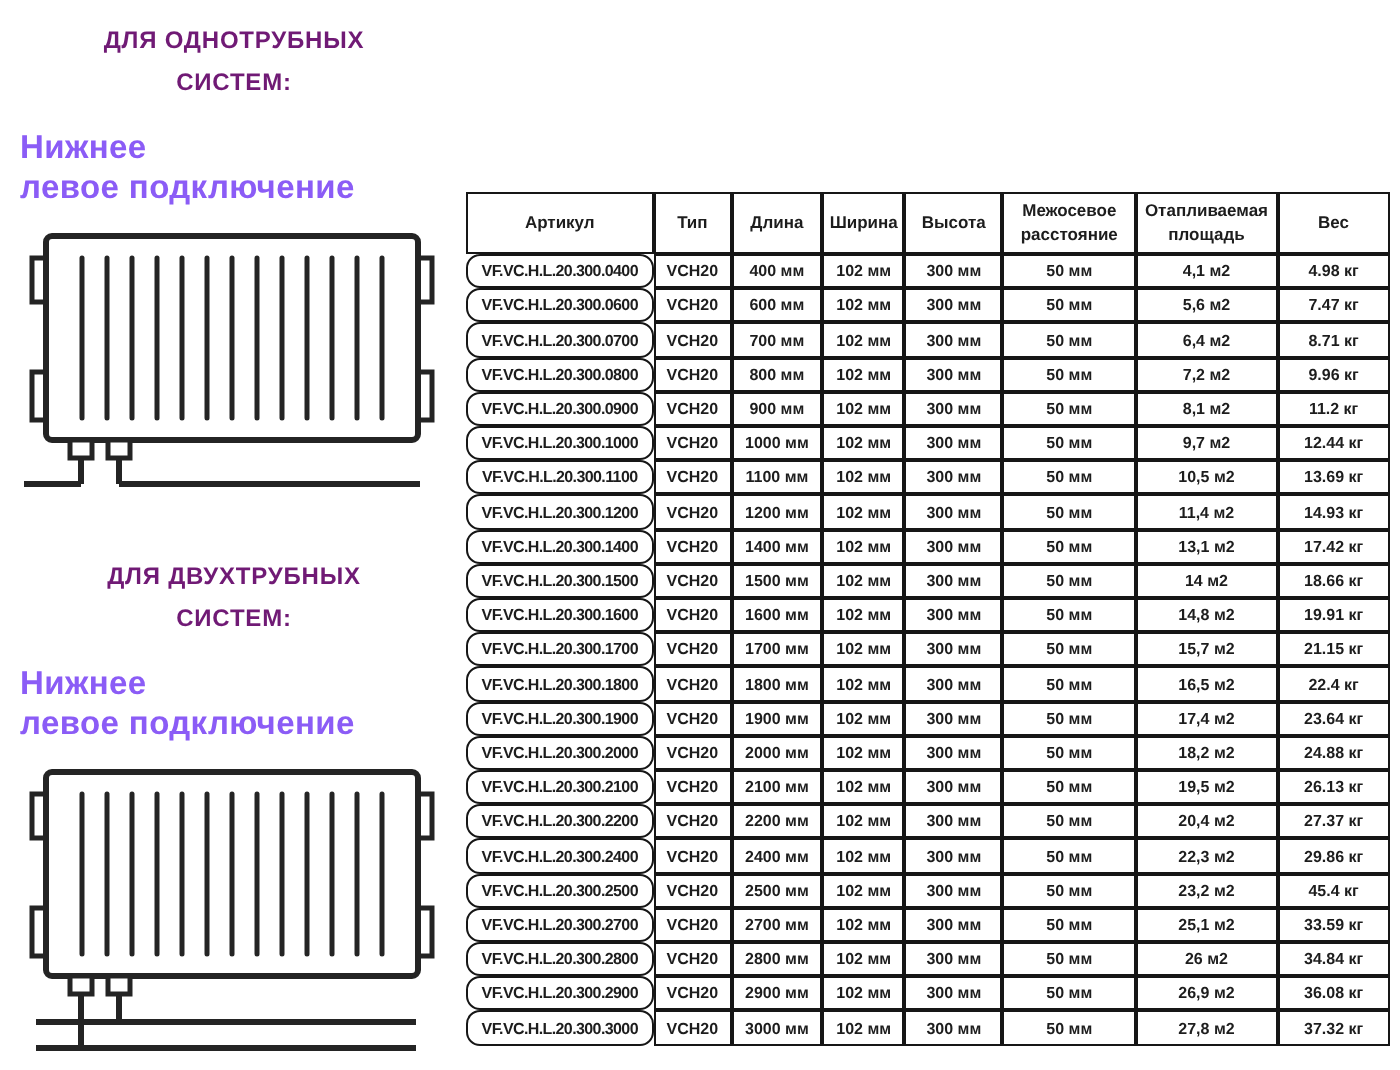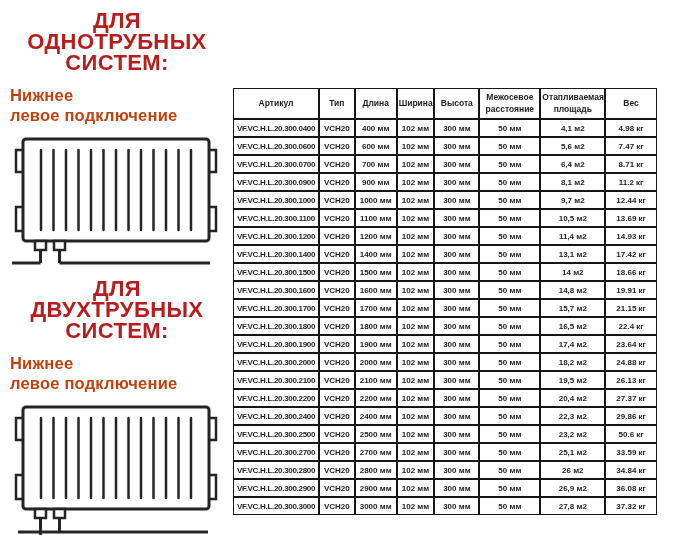--- a/index.html
+++ b/index.html
@@ -8,46 +8,46 @@
     position: relative;
     background: #ffffff;
     font-family: "Liberation Sans", sans-serif;
     color: #1d1d1d;
     overflow: hidden;
   }
   .section { position: absolute; left: 10px; width: 214px; }
   .section-one { top: 10px; }
   .section-two { top: 278px; }
   .sys-heading {
-    font-size: 22px;
+    font-size: 12px;
     font-weight: bold;
     line-height: 21px;
     letter-spacing: 0.4px;
     text-align: center;
-    color: #b91c1c;
+    color: #701a75;
     margin-bottom: 12px;
   }
   .sys-heading span { display: block; }
   .conn-label {
     font-size: 16.5px;
     font-weight: bold;
     line-height: 20px;
     letter-spacing: 0.2px;
     text-align: left;
-    color: #c2410c;
+    color: #8b5cf6;
     margin-bottom: 8px;
   }
   .conn-label span { display: block; }
   .diagram { display: block; }
 
   .table-wrap {
     position: absolute;
     left: 233px;
-    top: 88px;
-    width: 424px;
+    top: 96px;
+    width: 462px;
     height: 427px;
   }
   table.spec {
     width: 100%;
     height: 100%;
     border-collapse: separate;
     border-spacing: 0;
     table-layout: fixed;
   }
   table.spec th, table.spec td {
@@ -62,21 +62,21 @@
   table.spec th {
     font-size: 8.5px;
     line-height: 1.35;
     padding: 1px 1px;
     white-space: normal;
   }
   table.spec td {
     font-size: 8px;
     padding: 0 1px;
   }
-  table.spec td:first-child { letter-spacing: -0.3px; }
+  table.spec td:first-child { letter-spacing: -0.3px; border-radius: 7px; }
 </style>
 </head>
 <body>
 
 <div class="section section-one">
   <div class="sys-heading">
     <span>ДЛЯ ОДНОТРУБНЫХ</span>
     <span>СИСТЕМ:</span>
   </div>
   <div class="conn-label">
@@ -211,20 +211,30 @@
           <td>VF.VC.H.L.20.300.0700</td>
           <td>VCH20</td>
           <td>700 мм</td>
           <td>102 мм</td>
           <td>300 мм</td>
           <td>50 мм</td>
           <td>6,4 м2</td>
           <td>8.71 кг</td>
         </tr>
         <tr>
+          <td>VF.VC.H.L.20.300.0800</td>
+          <td>VCH20</td>
+          <td>800 мм</td>
+          <td>102 мм</td>
+          <td>300 мм</td>
+          <td>50 мм</td>
+          <td>7,2 м2</td>
+          <td>9.96 кг</td>
+        </tr>
+        <tr>
           <td>VF.VC.H.L.20.300.0900</td>
           <td>VCH20</td>
           <td>900 мм</td>
           <td>102 мм</td>
           <td>300 мм</td>
           <td>50 мм</td>
           <td>8,1 м2</td>
           <td>11.2 кг</td>
         </tr>
         <tr>
@@ -358,21 +368,21 @@
           <td>29.86 кг</td>
         </tr>
         <tr>
           <td>VF.VC.H.L.20.300.2500</td>
           <td>VCH20</td>
           <td>2500 мм</td>
           <td>102 мм</td>
           <td>300 мм</td>
           <td>50 мм</td>
           <td>23,2 м2</td>
-          <td>50.6 кг</td>
+          <td>45.4 кг</td>
         </tr>
         <tr>
           <td>VF.VC.H.L.20.300.2700</td>
           <td>VCH20</td>
           <td>2700 мм</td>
           <td>102 мм</td>
           <td>300 мм</td>
           <td>50 мм</td>
           <td>25,1 м2</td>
           <td>33.59 кг</td>

